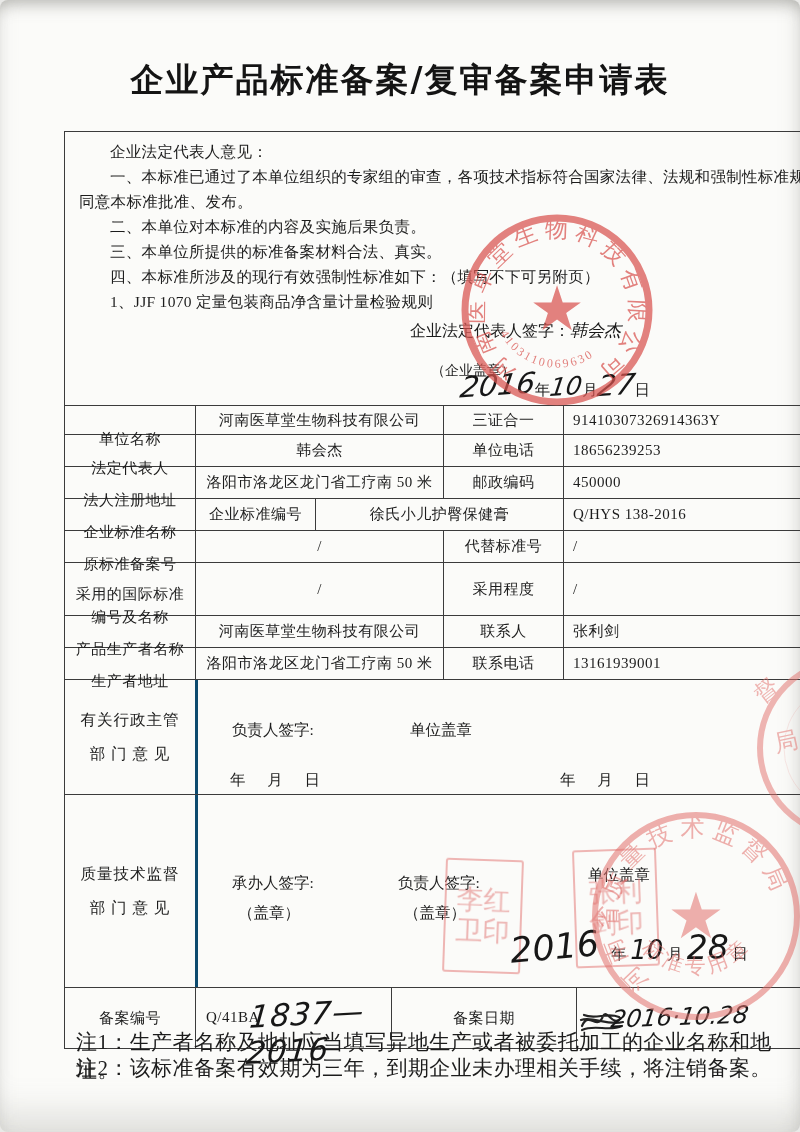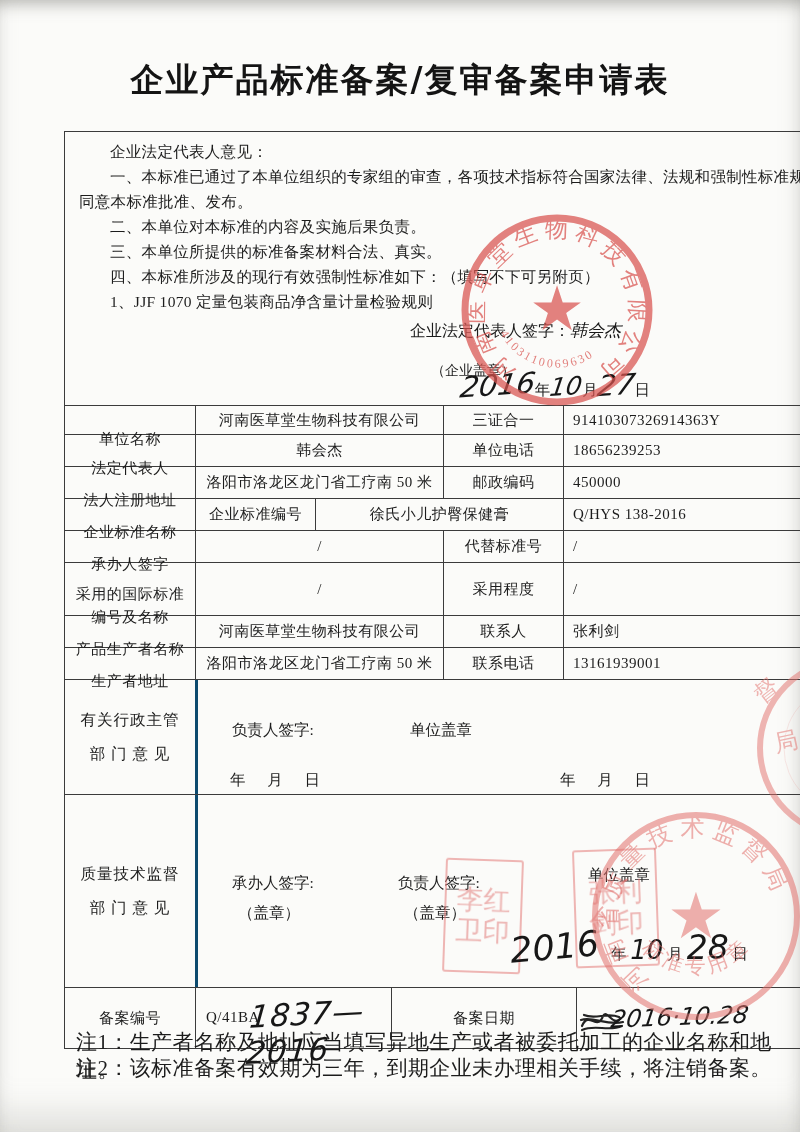--- a/index.html
+++ b/index.html
@@ -2,21 +2,21 @@
 <html><head>
 <meta charset="utf-8">
 <style>
   html,body{margin:0;padding:0;background:#e9e9e7;}
   .page{position:relative;width:800px;height:1132px;margin:0 auto;overflow:hidden;
     background:#fbfbf9;
     box-shadow:inset 0 14px 16px -10px rgba(120,120,114,.5),
                inset 0 -46px 34px -28px rgba(150,150,144,.28),
                inset -16px 0 20px -14px rgba(140,140,134,.25),
                inset 16px 0 20px -16px rgba(160,160,154,.18);
-    font-family:"Liberation Serif","DejaVu Serif",serif;color:#1c1c1c;}
+    font-family:"Liberation Serif","DejaVu Serif",serif;color:#1c1c1c;border-radius:8px;}
   .title{position:absolute;top:58px;left:0;right:0;text-align:center;
     font-family:"DejaVu Sans","Liberation Sans",sans-serif;
     font-size:33px;font-weight:bold;letter-spacing:2px;color:#141414;}
   .form{position:absolute;left:64px;top:131px;width:795px;border:1px solid #3b3b3b;box-sizing:border-box;background:transparent;}
   
   .opinion{position:relative;height:273px;box-sizing:border-box;padding:7px 14px 0 14px;font-size:15.5px;line-height:25px;}
   .opinion p{margin:0;text-indent:2em;letter-spacing:.3px;}
   .sign-line{position:absolute;left:345px;top:186px;font-size:16px;white-space:nowrap;}
   .seal-note{position:absolute;left:366px;top:226px;font-size:14px;}
   .hw{font-family:"DejaVu Sans",cursive;font-style:italic;color:#171717;}
@@ -102,21 +102,21 @@
       <div class="cell c2">邮政编码</div>
       <div class="cell c3">450000</div>
     </div>
     <div class="row h31">
       <div class="cell c0">企业标准名称</div>
       <div class="cell c2">企业标准编号</div>
       <div class="cell c1">徐氏小儿护臀保健膏</div>
       <div class="cell c3">Q/HYS 138-2016</div>
     </div>
     <div class="row h31">
-      <div class="cell c0">承办人签字</div>
+      <div class="cell c0">原标准备案号</div>
       <div class="cell c1">/</div>
       <div class="cell c2">代替标准号</div>
       <div class="cell c3">/</div>
     </div>
     <div class="row h52">
       <div class="cell c0">
           <span class="wrap7">采用的国际标准编号及名称</span>
         </div>
       <div class="cell c1">/</div>
       <div class="cell c2">采用程度</div>

